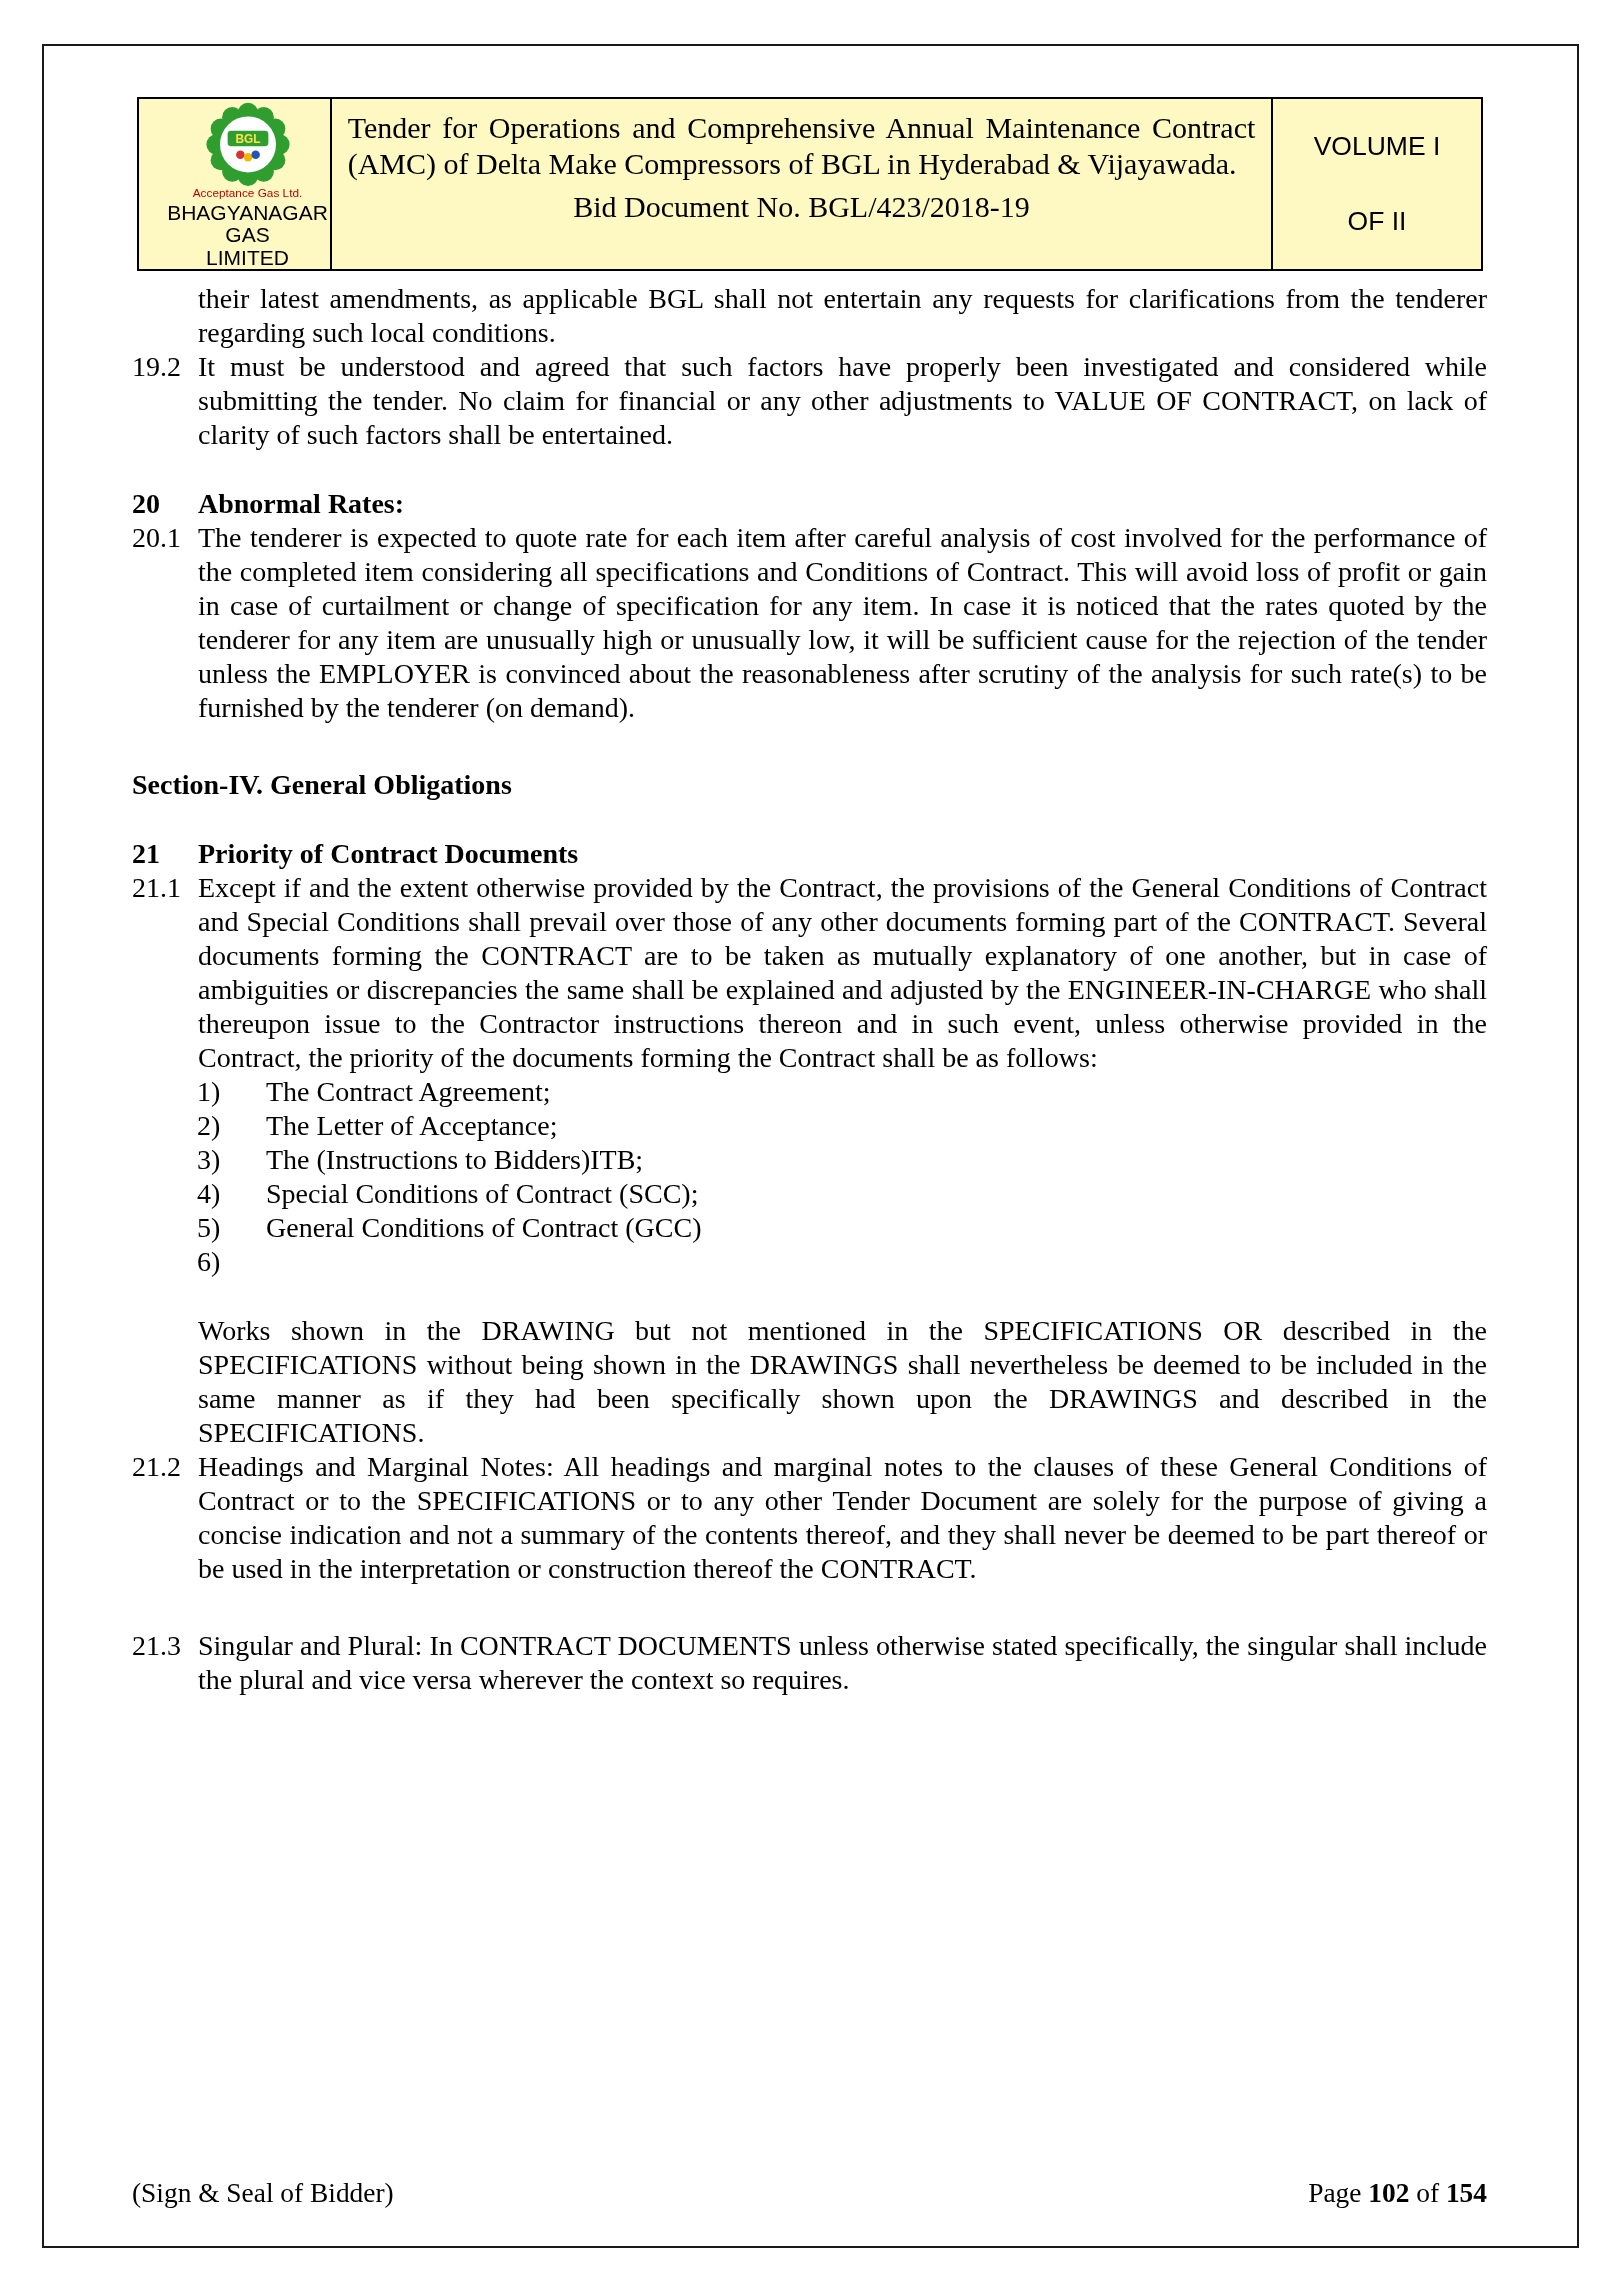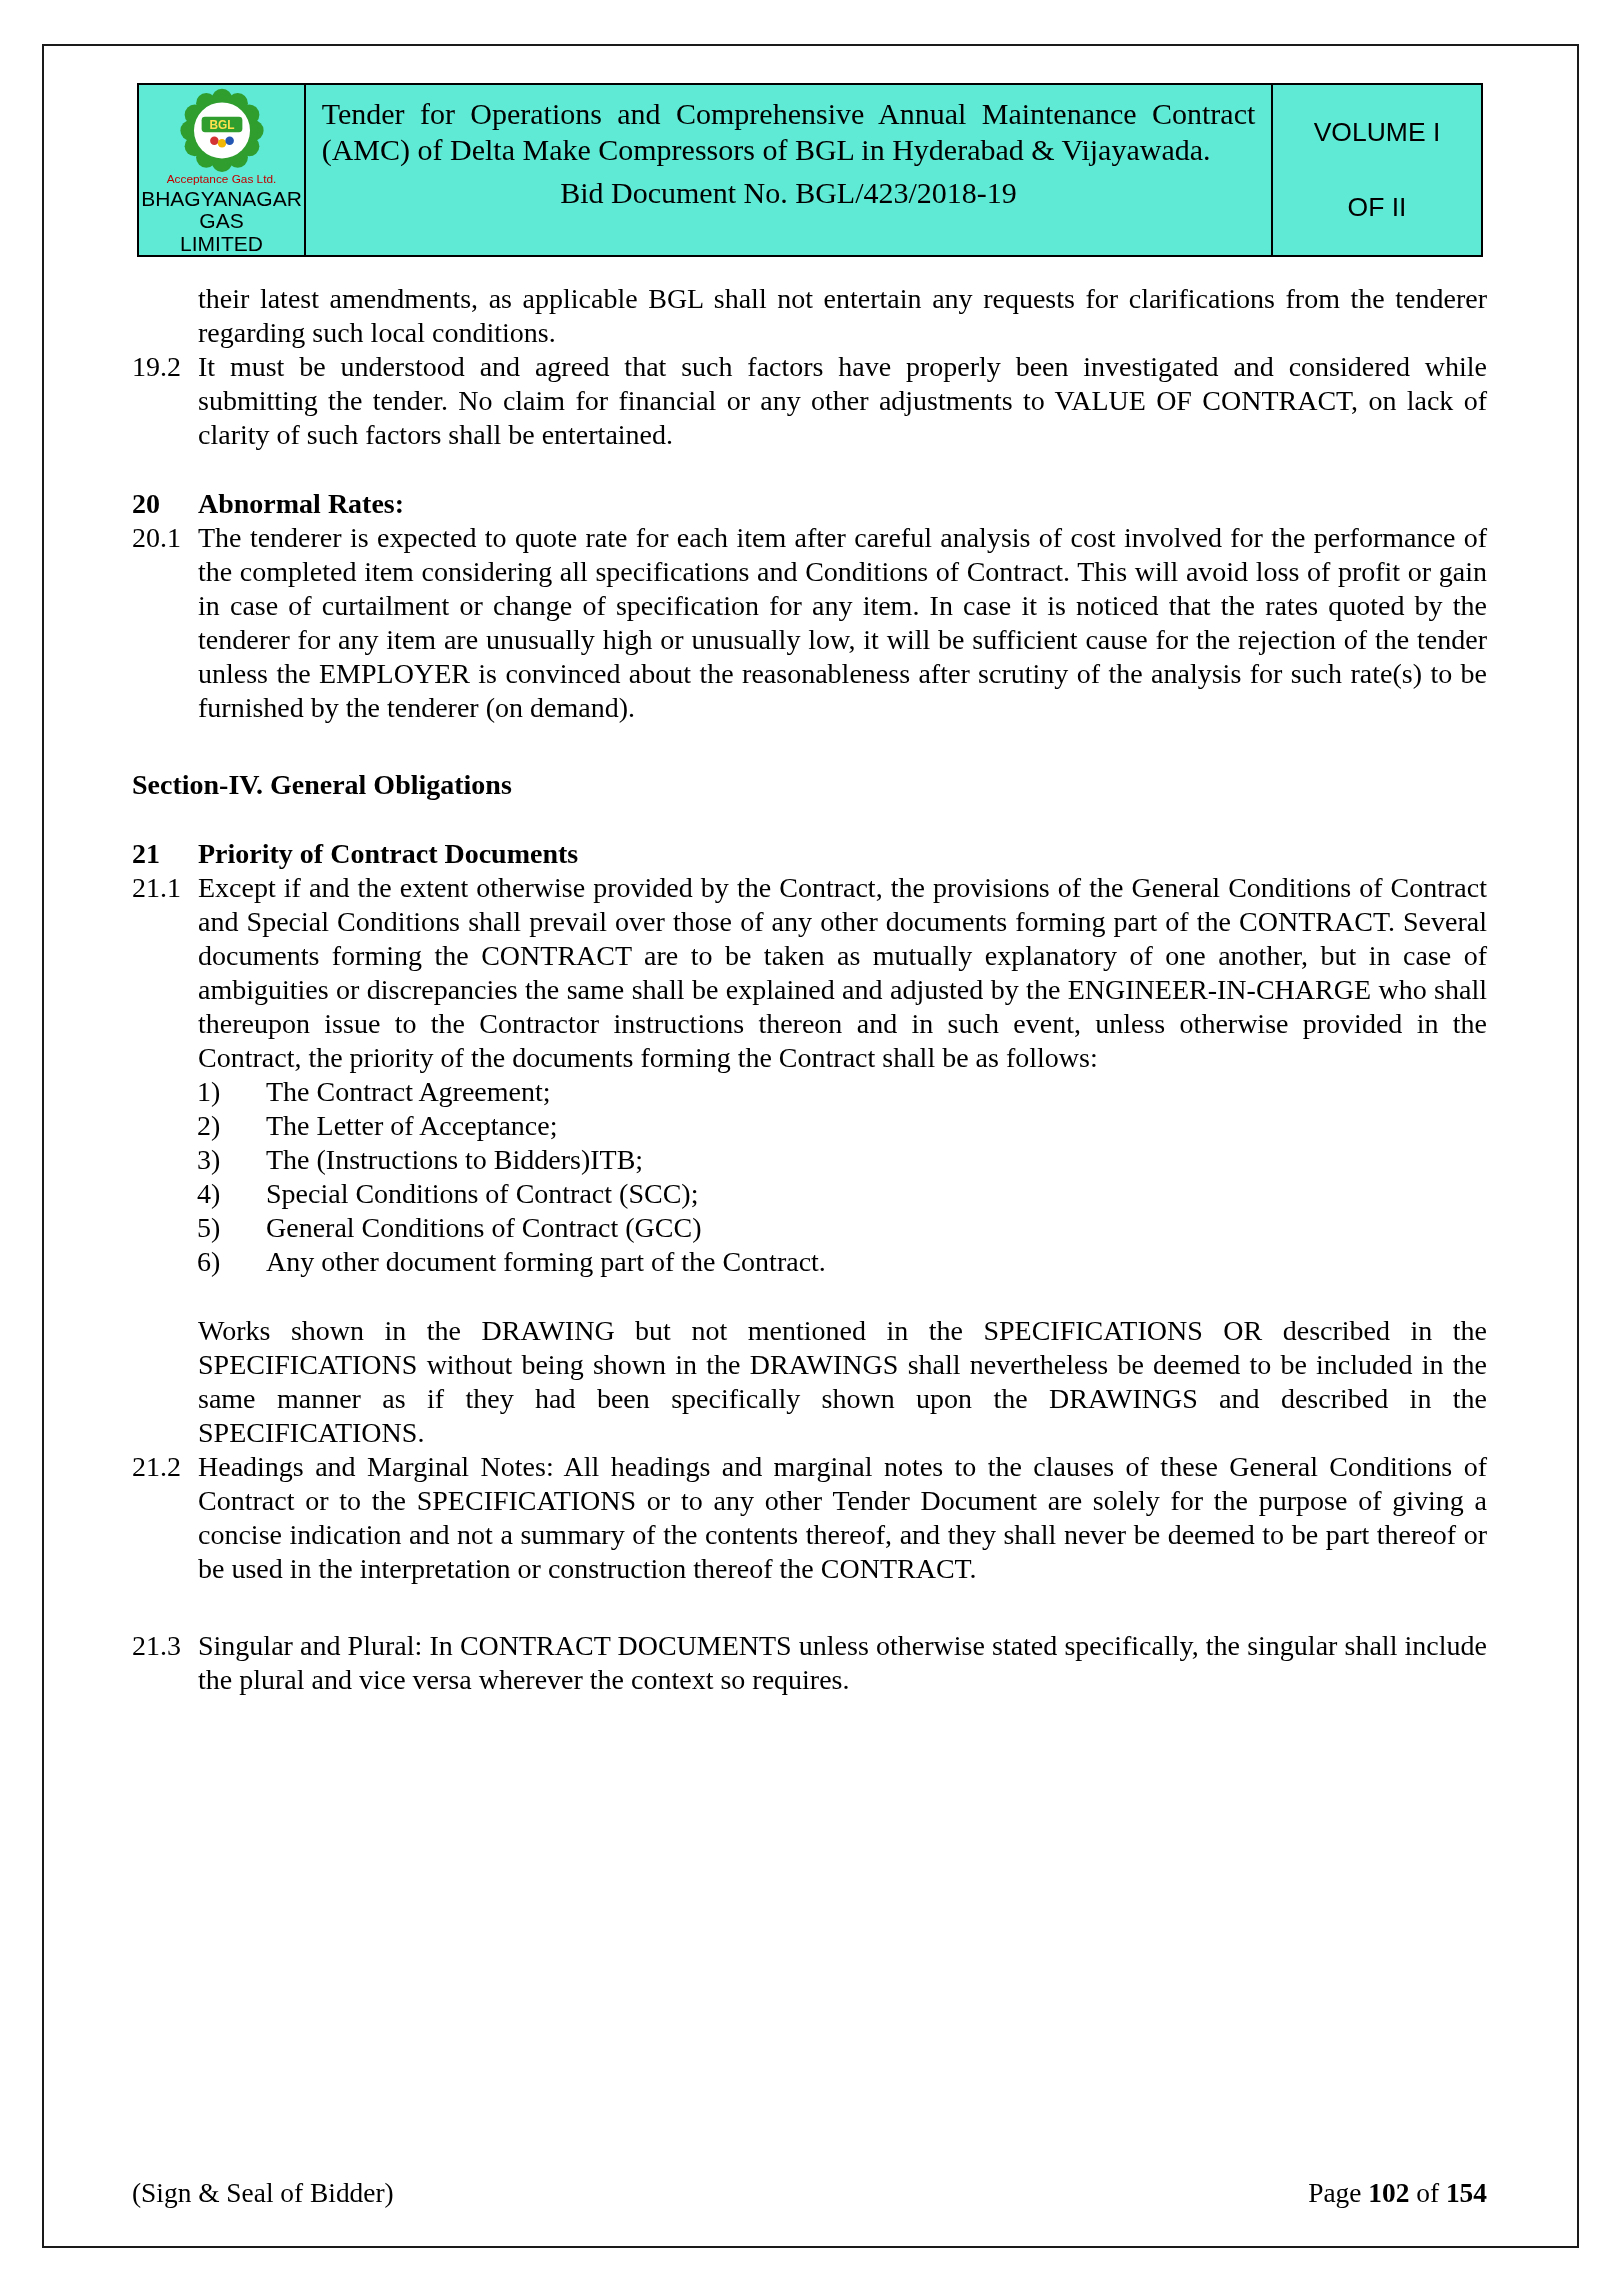--- a/index.html
+++ b/index.html
@@ -14,25 +14,26 @@
     overflow: hidden;
   }
   .page-border {
     position: absolute;
     left: 42px; top: 44px;
     width: 1537px; height: 2204px;
     border: 2px solid #1a1a1a;
   }
   .header {
     position: absolute;
-    left: 137px; top: 83px;
+    left: 137px; top: 97px;
     width: 1346px; height: 174px;
     display: flex;
     border: 2px solid #000000;
-    background: #5eead4;
+    background: #fef9c3;
+    padding-left: 26px;
   }
   .cell { border-right: 2px solid #000000; }
   .cell:last-child { border-right: none; gap: 42px; }
   .cell-logo {
     width: 167px;
     display: flex; flex-direction: column; align-items: center;
     padding-top: 2.9px;
     font-family: "Liberation Sans", sans-serif;
   }
   .logo-sub { font-size: 11.8px; line-height: 12.7px; text-align: center; }
@@ -178,21 +179,20 @@
       <div class="plist-item">
         <div class="plist-num">4)</div>
         <div>Special Conditions of Contract (SCC);</div>
       </div>
       <div class="plist-item">
         <div class="plist-num">5)</div>
         <div>General Conditions of Contract (GCC)</div>
       </div>
       <div class="plist-item">
         <div class="plist-num">6)</div>
-        <div>Any other document forming part of the Contract.</div>
       </div>
     </div>
 
     <div class="clause mt-line">
       <div class="cnum"></div>
       <div class="ctext">Works shown in the DRAWING but not mentioned in the SPECIFICATIONS OR described in the SPECIFICATIONS without being shown in the DRAWINGS shall nevertheless be deemed to be included in the same manner as if they had been specifically shown upon the DRAWINGS and described in the SPECIFICATIONS.</div>
     </div>
 
     <div class="clause">
       <div class="cnum">21.2</div>

